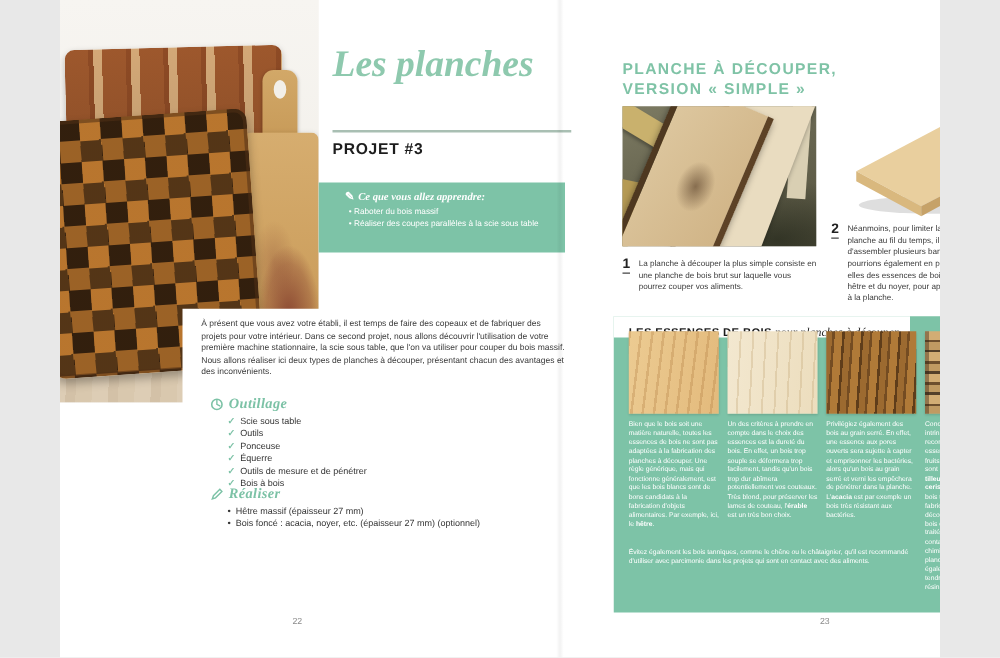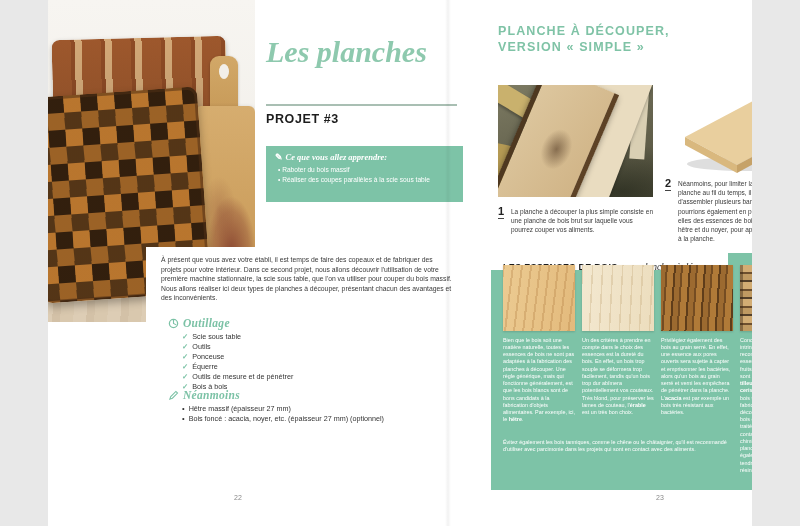--- a/index.html
+++ b/index.html
@@ -41,22 +41,22 @@
       repeating-conic-gradient(#38220f 0% 25%,#ad6d2a 0% 50%);
     background-size:auto,34px 34px;
     box-shadow:0 4px 8px rgba(0,0,0,.3), inset 0 0 0 3px rgba(80,48,22,.55);}
 
   
   .l-title{left:218px;top:36px;width:200px;font-family:"Liberation Serif",serif;
     font-style:italic;font-weight:bold;font-size:30px;line-height:1.07;color:#8ec9ae;}
   .l-rule{left:218px;top:104px;width:191px;height:2px;background:#a9bfb3;}
   .l-project{left:218px;top:112px;font-size:12.5px;font-weight:bold;color:#1d1d1d;
     letter-spacing:.6px;}
-  .learn-box{left:218px;top:146px;width:197px;height:56px;background:#7dc3a7;
-    color:#fff;padding:6px 9px;box-sizing:border-box;}
+  .learn-box{left:207px;top:146px;width:197px;height:56px;background:#7dc3a7;
+    color:#fff;padding:6px 21px;box-sizing:border-box;}
   .learn-head{font-family:"Liberation Serif",serif;font-style:italic;font-weight:bold;
     font-size:8.5px;margin-bottom:3px;}
   .learn-pencil{display:inline-block;margin-right:3px;font-style:normal;font-size:9px;}
   .learn-item{font-size:6.6px;line-height:1.45;padding-left:9px;text-indent:-6px;}
   .intro-panel{left:98px;top:247px;width:310px;height:76px;background:#fff;
     padding:8px 0 0 15px;box-sizing:border-box;}
   .intro-panel p{margin:0;font-size:6.8px;line-height:1.4;width:292px;}
 
   .sec-head{display:flex;align-items:center;gap:4px;}
   .sec-head .script{font-family:"Liberation Serif",serif;font-style:italic;
@@ -69,21 +69,21 @@
   .chk-label,.mat-label{font-size:7.2px;color:#333;}
   .mat-list{margin:3px 0 0 14px;}
   .mat-row{display:flex;align-items:baseline;gap:4px;height:10px;}
   .mat-bullet{font-size:7.5px;color:#333;}
 
   .page-num{font-size:7px;color:#8a8a8a;}
   .pn-left{left:186px;top:494px;}
   .pn-right{left:608px;top:494px;}
 
   
-  .r-title{left:450px;top:24px;font-size:12.5px;font-weight:bold;color:#7fc3a6;
+  .r-title{left:450px;top:48px;font-size:12.5px;font-weight:bold;color:#7fc3a6;
     letter-spacing:1.1px;line-height:1.25;}
 
   .photo-raw{left:450px;top:85px;width:155px;height:112px;overflow:hidden;
     background:
       radial-gradient(ellipse 90% 60% at 80% 95%,rgba(20,25,15,.55) 0%,transparent 70%),
       linear-gradient(160deg,#7d7b63 0%,#676550 45%,#55533f 100%);}
   .pr-beam{position:absolute;left:-30px;top:14px;width:120px;height:20px;
     background:#c9b16d;transform:rotate(31deg);box-shadow:0 2px 3px rgba(0,0,0,.3);}
   .pr-beam2{position:absolute;left:-18px;top:58px;width:26px;height:70px;
     background:#b59a54;transform:rotate(12deg);}
@@ -209,21 +209,21 @@
           <span class="chk-label">Bois à bois</span>
         </div>
     </div>
   </div>
 
   <div class="abs materiaux">
     <div class="sec-head">
       <svg class="icon-svg" width="11" height="11" viewBox="0 0 12 12">
           <path d="M2 10 L3 7.2 L8.6 1.6 L10.4 3.4 L4.8 9 Z" fill="none" stroke="#7cc2a6" stroke-width="1.2"></path>
         </svg>
-      <span class="script">Néanmoins</span>
+      <span class="script">Réaliser</span>
     </div>
     <div class="mat-list">
       <div class="mat-row">
           <span class="mat-bullet">•</span>
           <span class="mat-label">Hêtre massif (épaisseur 27 mm)</span>
         </div>
       <div class="mat-row">
           <span class="mat-bullet">•</span>
           <span class="mat-label">Bois foncé : acacia, noyer, etc. (épaisseur 27 mm) (optionnel)</span>
         </div>

